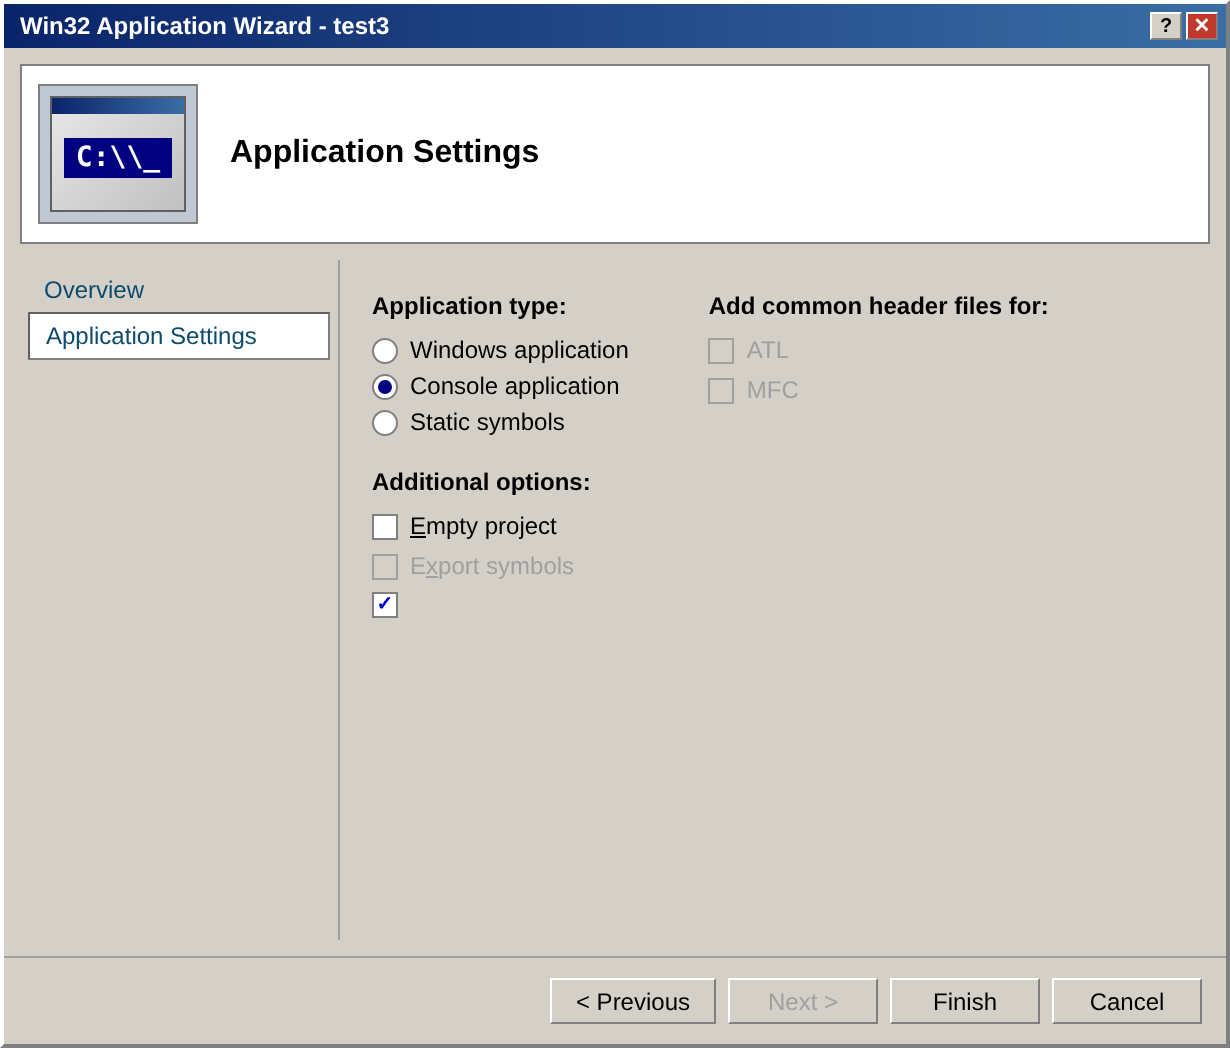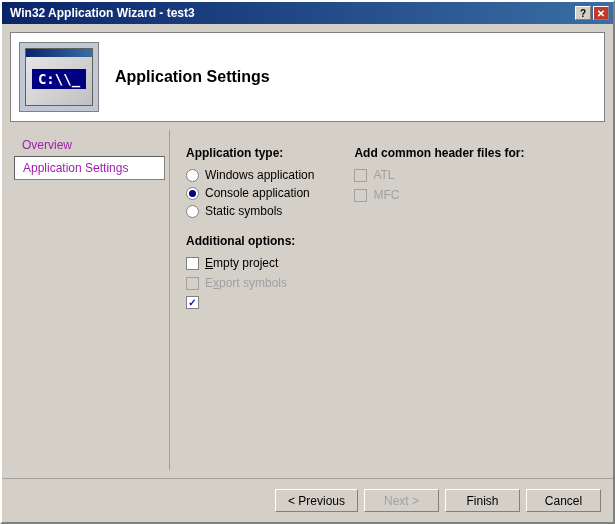--- a/index.html
+++ b/index.html
@@ -152,21 +152,21 @@
       width: 160px;
       background: #d4d0c8;
       padding: 4px;
       border-right: 1px solid #a0a0a0;
       flex-shrink: 0;
     }
 
     .sidebar-item {
       padding: 4px 8px;
       cursor: pointer;
-      color: #a21caf;
+      color: #0c4a6e;
     }
 
     .sidebar-item.selected {
       background: #ffffff;
       border: 1px solid #808080;
       border-top-color: #606060;
       border-left-color: #606060;
     }
 
     .sidebar-item:not(.selected) {

